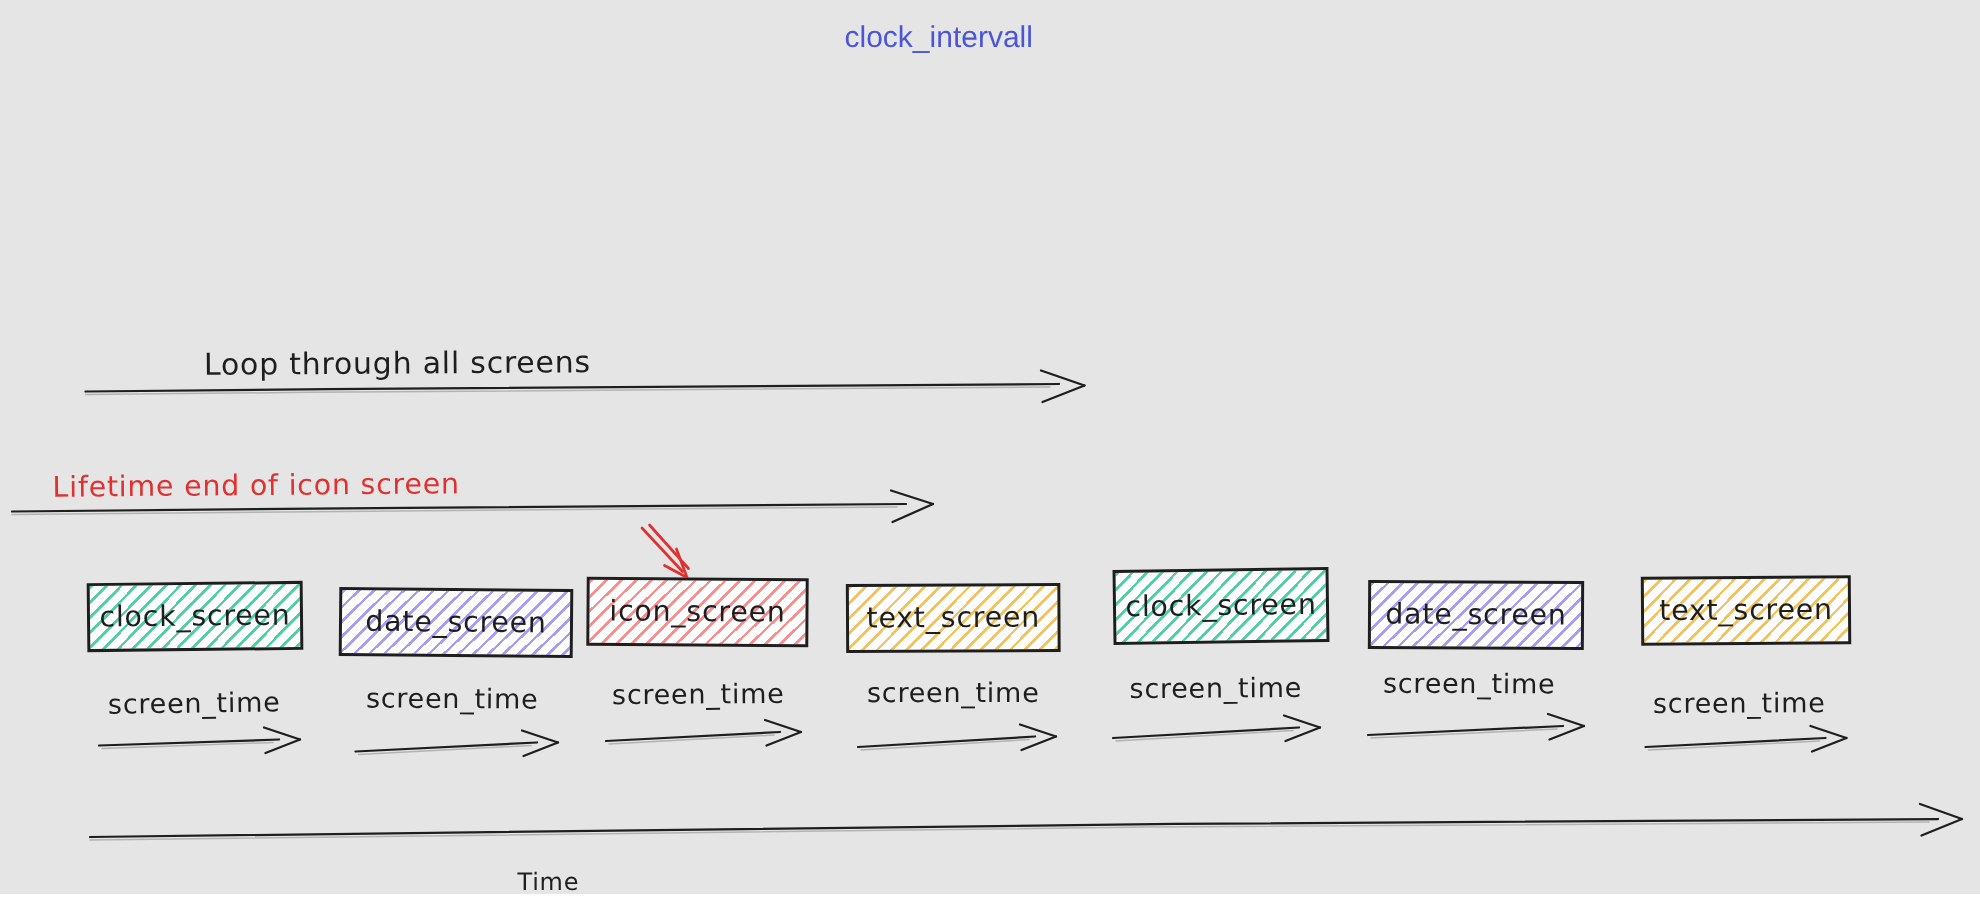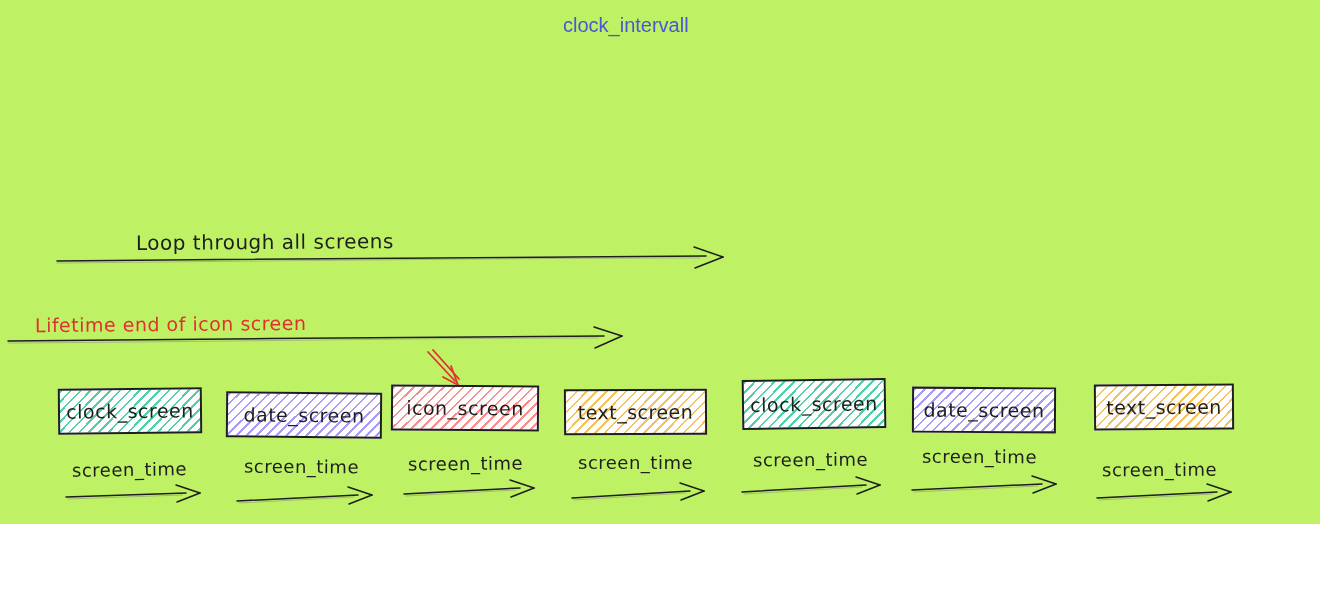--- a/index.html
+++ b/index.html
@@ -1,19 +1,19 @@
 <!DOCTYPE html>
 <html><head>
 <meta charset="utf-8">
 <style>
   html,body{margin:0;padding:0;background:#ffffff;}
   #canvas{
     position:relative;
-    width:1320px;height:524px;
-    background:#bef264;
+    width:1320px;height:596px;
+    background:#e5e5e5;
     overflow:hidden;
     font-family:"DejaVu Sans",sans-serif;
     color:#1e1e1e;
   }
   #arrows{position:absolute;left:0;top:0;width:1320px;height:612px;}
 
   .diagram-title{
     position:absolute;left:563px;top:14px;
     font-family:"Liberation Sans",sans-serif;
     font-size:20px;color:#4a56d6;white-space:nowrap;

